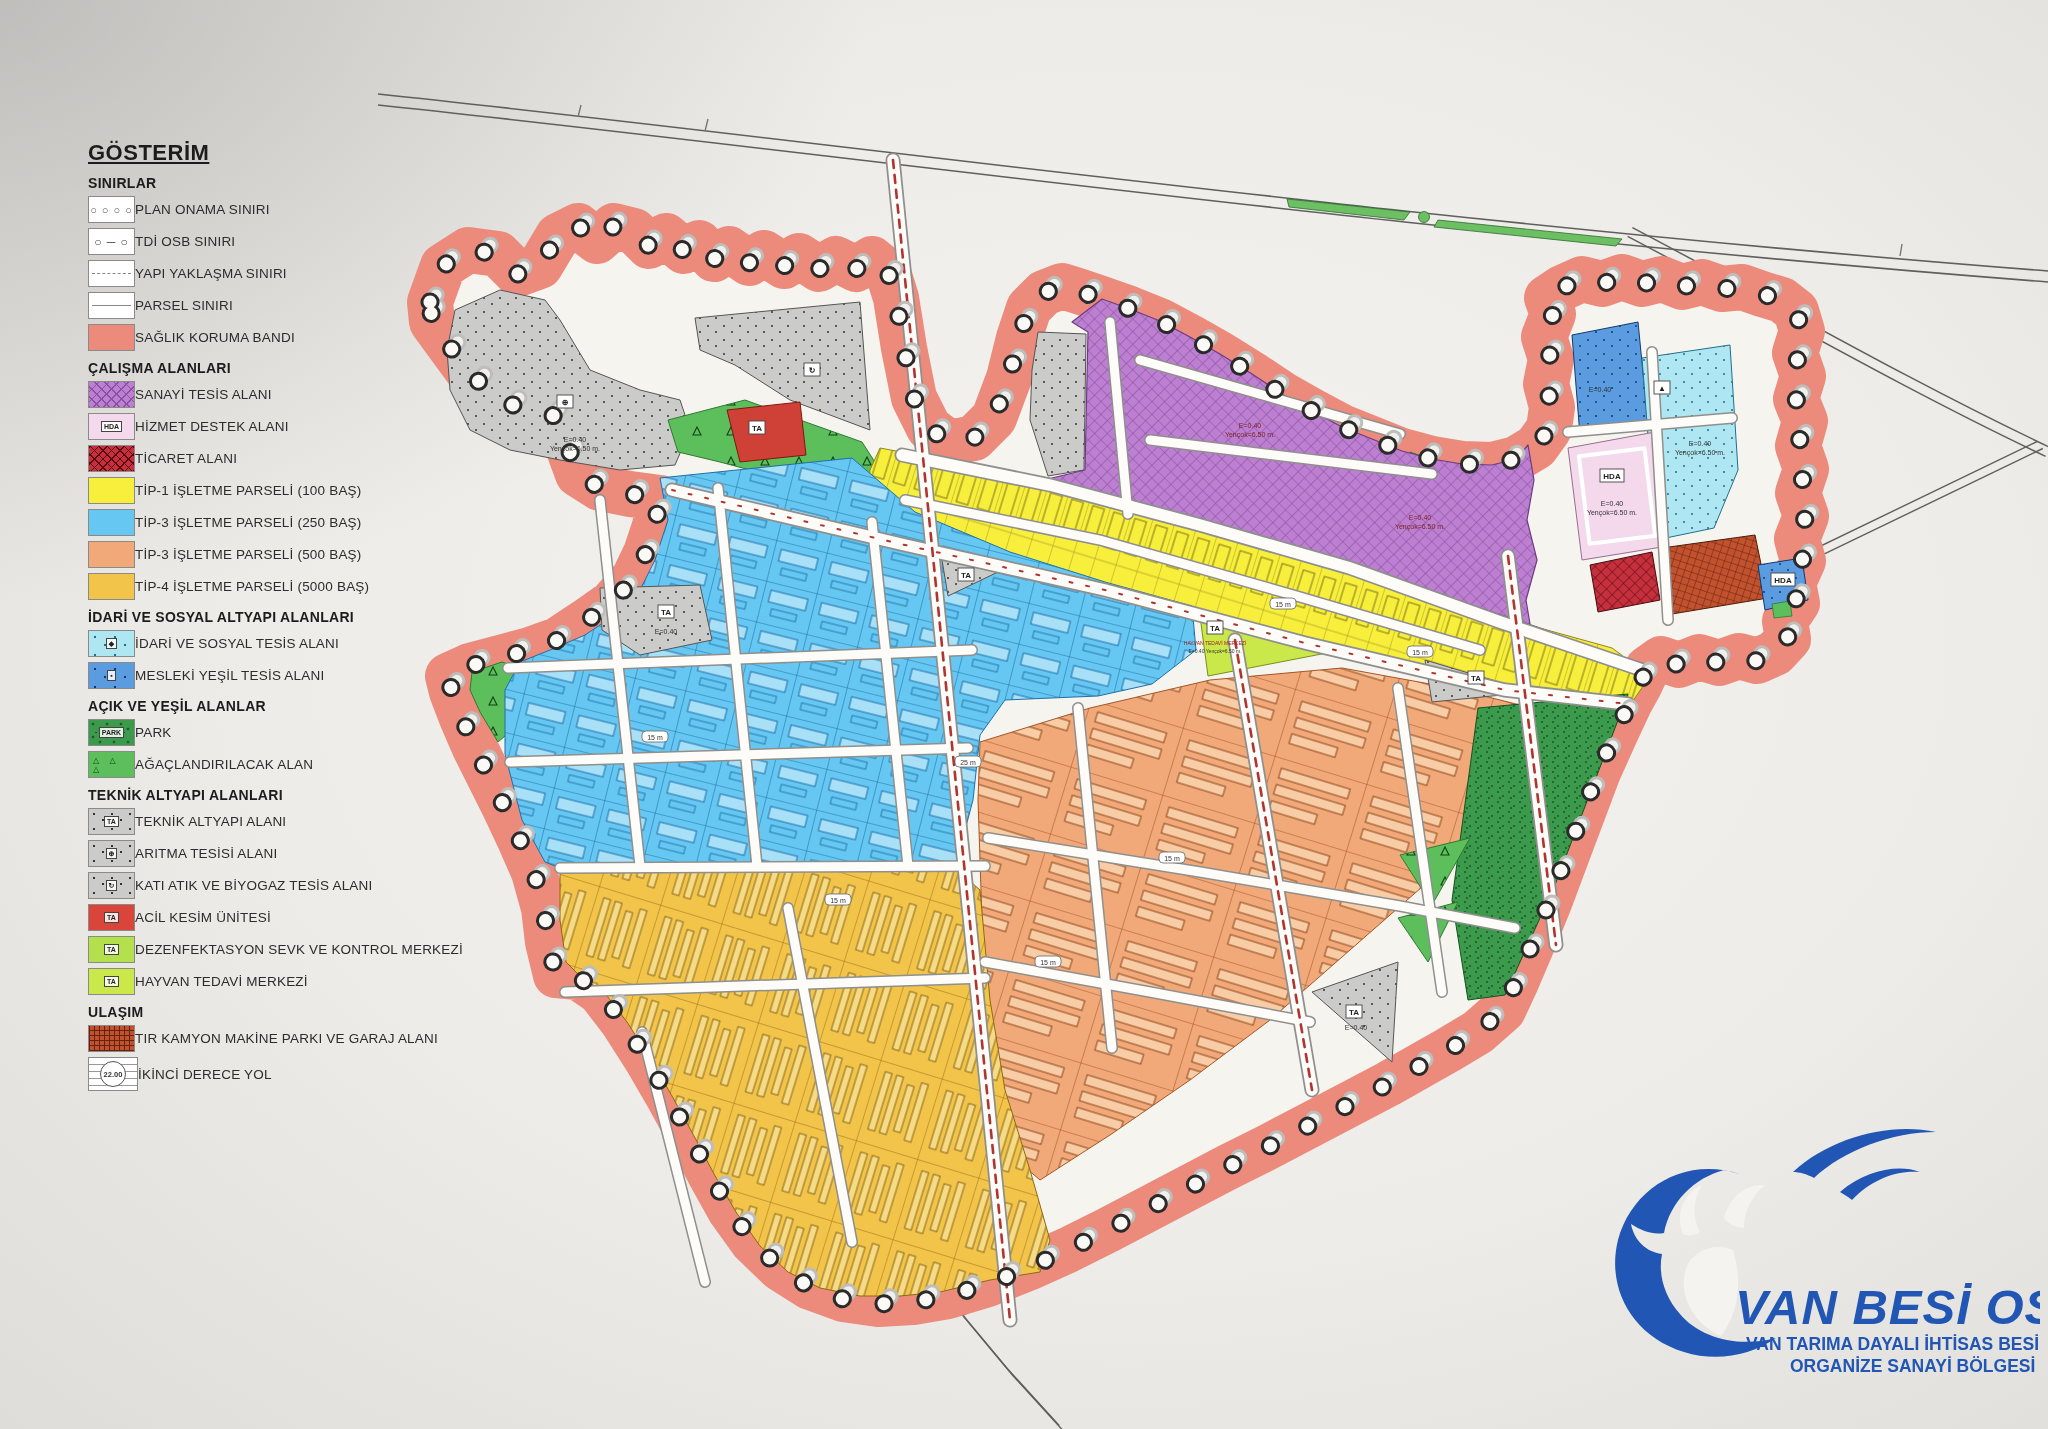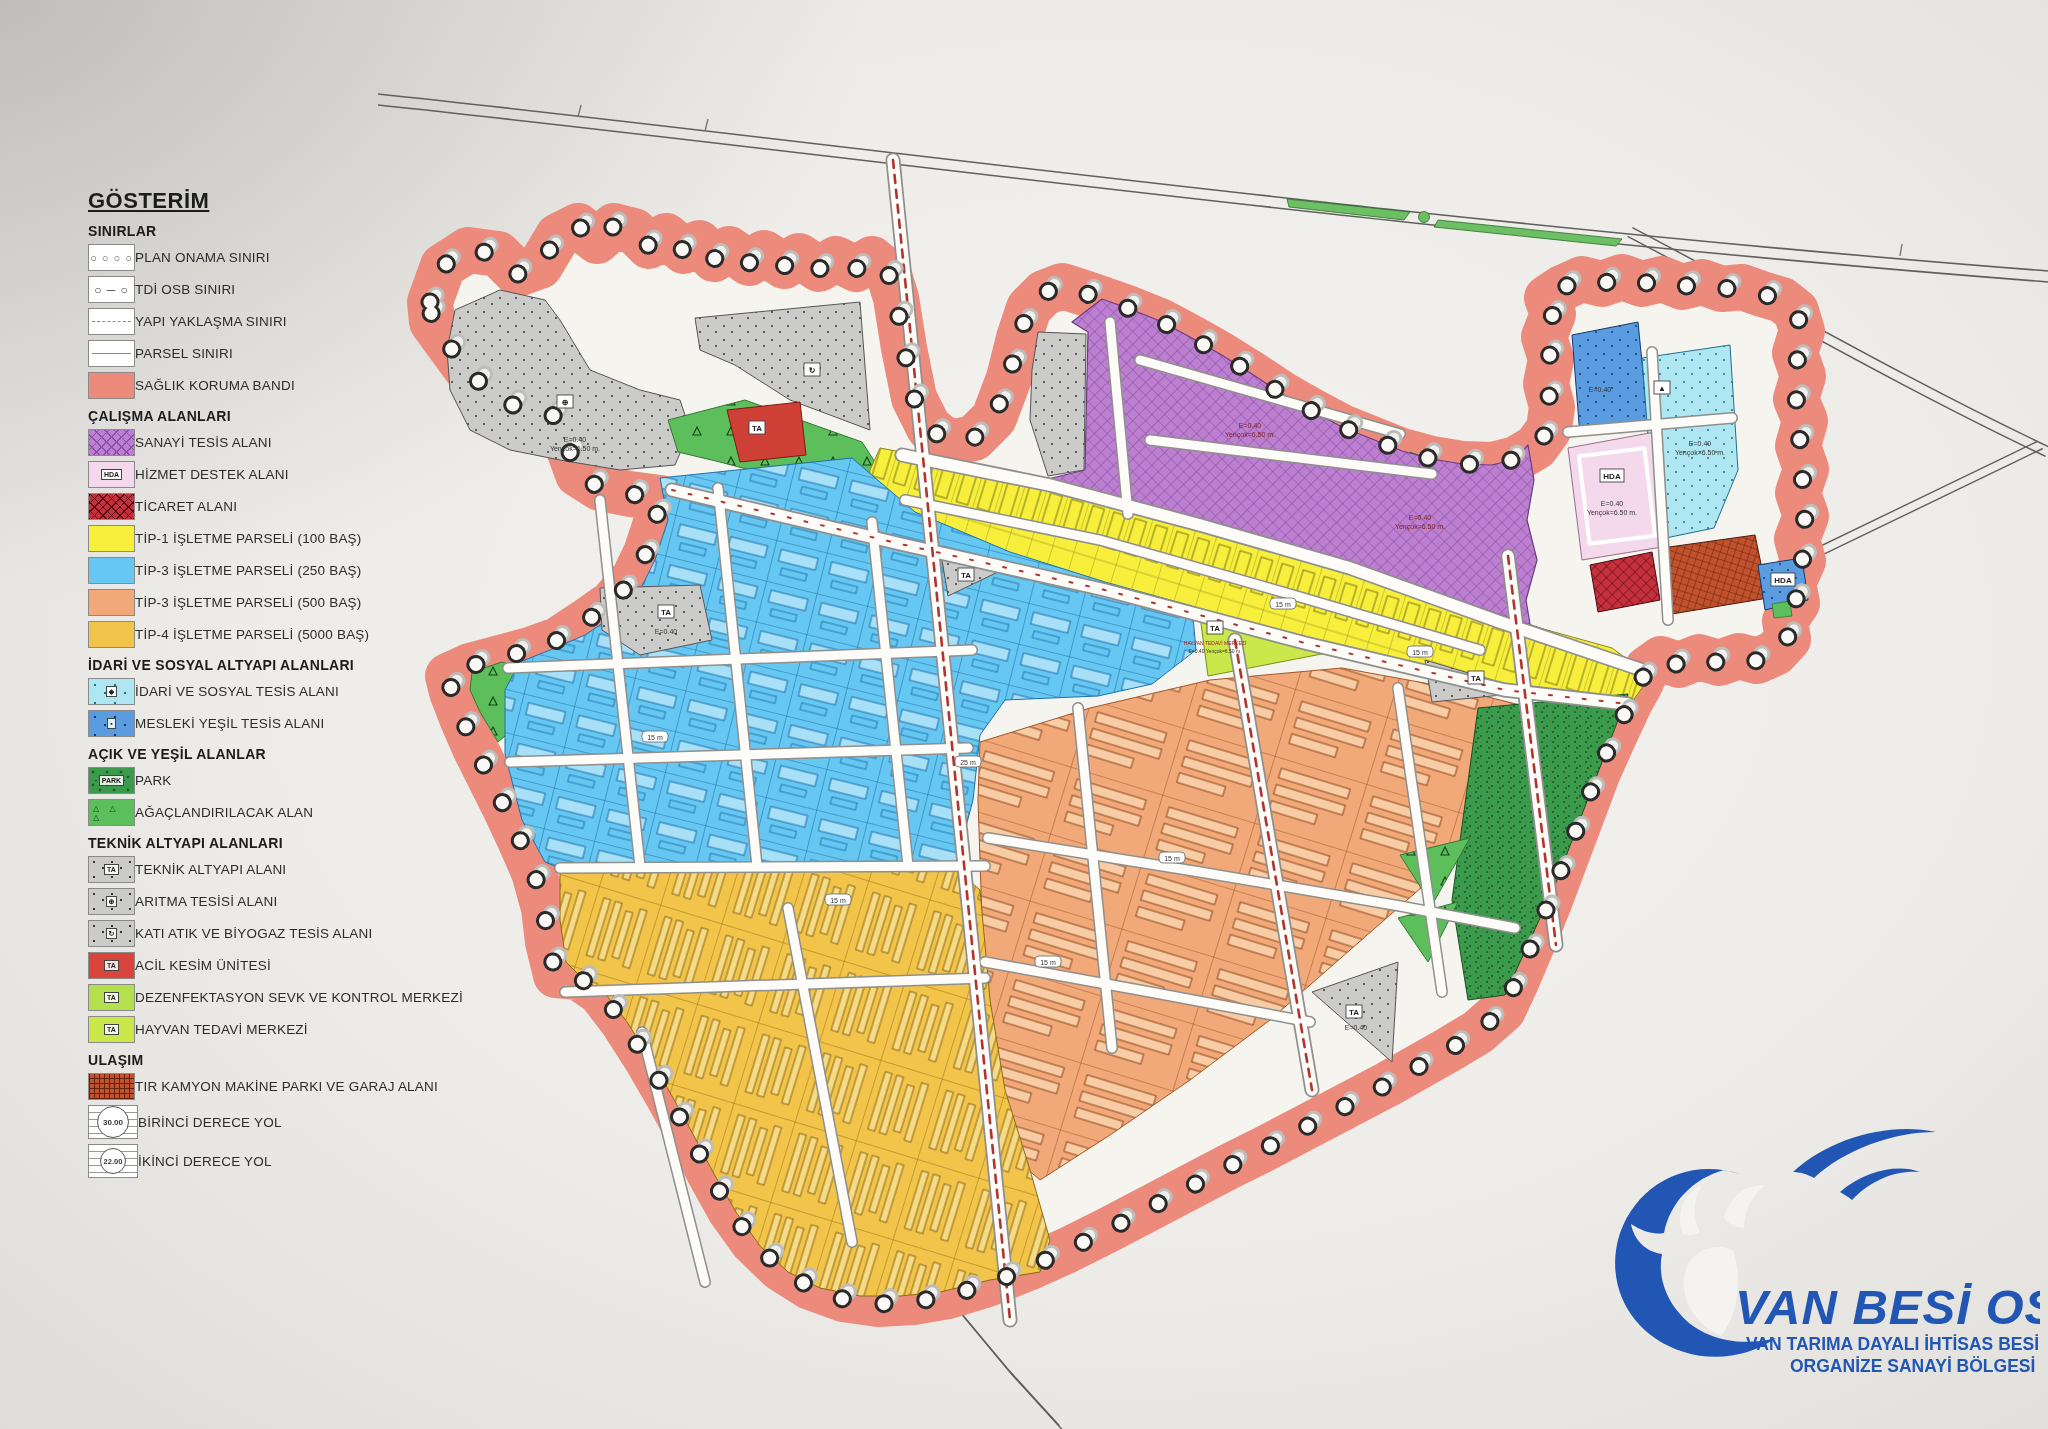--- a/index.html
+++ b/index.html
@@ -8,21 +8,21 @@
     font-family:"Liberation Sans", sans-serif;
     background:
       radial-gradient(ellipse at 0% 0%, rgba(70,70,70,.22) 0%, rgba(70,70,70,0) 30%),
       radial-gradient(ellipse at 55% 45%, #f4f3ef 0%, #edece8 55%, #dedddA 100%);
     overflow:hidden;
   }
   .sheet{position:relative;width:2048px;height:1429px;}
   .map-svg{position:absolute;left:0;top:0;}
 
   
-  .legend{position:absolute;left:88px;top:140px;width:420px;color:#1c1c1c;margin-top:48px;}
+  .legend{position:absolute;left:88px;top:140px;width:420px;color:#1c1c1c;}
   .legend-title{font-size:22px;font-weight:bold;text-decoration:underline;letter-spacing:.5px;margin-bottom:8px;}
   .legend-heading{font-size:14px;font-weight:bold;margin:9px 0 5px 0;letter-spacing:.3px;}
   .legend-item{display:flex;align-items:center;margin:5px 0;}
   .legend-label{font-size:13.5px;color:#2c2c2c;letter-spacing:.2px;white-space:nowrap;}
   .sw{position:relative;width:47px;height:27px;flex:0 0 auto;border:1px solid #8a8a88;box-sizing:border-box;
       display:flex;align-items:center;justify-content:center;background:#fff;}
   .badge{font-size:7px;line-height:1;color:#222;background:rgba(255,255,255,.85);border:1px solid #444;
          padding:1px 2px;font-weight:bold;}
   
   .sw-plan-onama::after{content:"○ ○ ○ ○";font-size:11px;color:#555;letter-spacing:1px;}
@@ -466,26 +466,20 @@
           </div>
           <span class="legend-label">HAYVAN TEDAVİ MERKEZİ</span>
         </div>
         <div class="legend-heading">ULAŞIM</div>
         <div class="legend-item">
           <div class="sw sw-tir"></div>
           <span class="legend-label">TIR KAMYON MAKİNE PARKI VE GARAJ ALANI</span>
         </div>
         <div class="legend-item">
           <div class="sw sw-road">
-            <span class="road-circle rc-1">30.00</span>
-          </div>
-          <span class="legend-label">BİRİNCİ DERECE YOL</span>
-        </div>
-        <div class="legend-item">
-          <div class="sw sw-road">
             <span class="road-circle rc-2">22.00</span>
           </div>
           <span class="legend-label">İKİNCİ DERECE YOL</span>
         </div>
       </div>
 </div>
 
 <div class="logo">
   <svg width="452" height="290" viewBox="0 0 452 290">
     <g fill="#2156b4">

